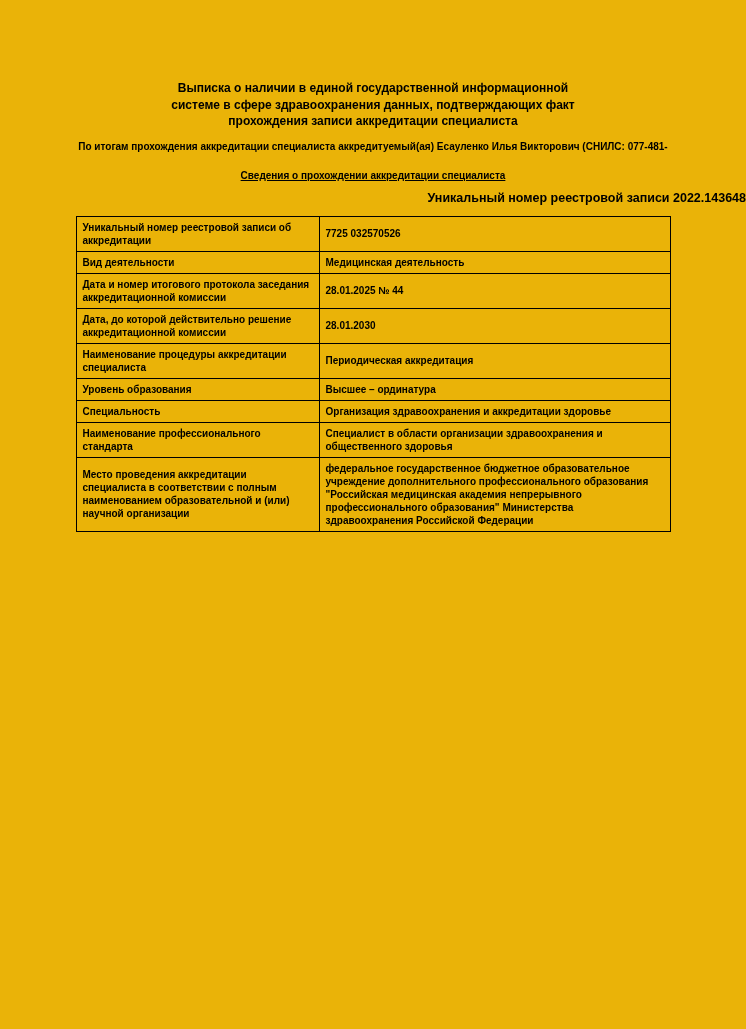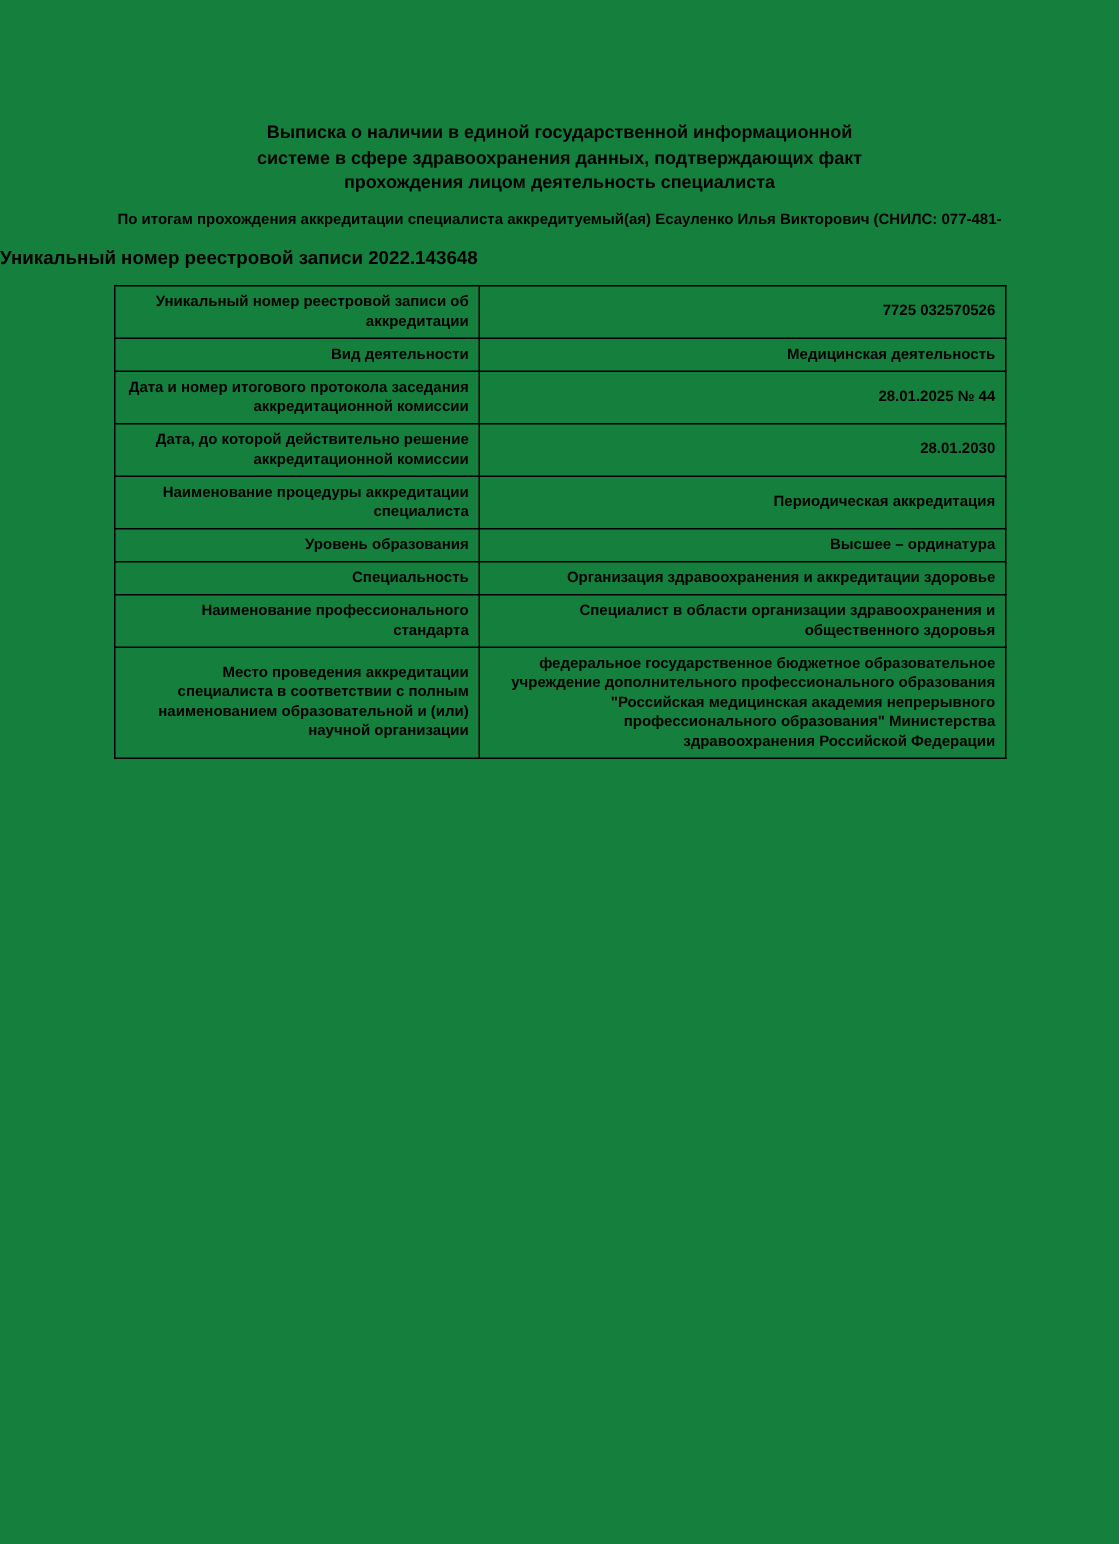--- a/index.html
+++ b/index.html
@@ -12,21 +12,21 @@
     height: 1029px;
     overflow: hidden;
     font-family: "Liberation Sans", sans-serif;
     font-weight: bold;
     color: #000000;
     position: relative;
   }
   .page {
     width: 746px;
     height: 1029px;
-    background: #15803d;
+    background: #eab308;
   }
   .doc-title {
     padding-top: 80px;
     text-align: center;
     font-size: 12px;
     line-height: 16.5px;
   }
   .date-block {
     width: 150px;
     margin: 18px 178px 0 auto;
@@ -50,29 +50,29 @@
     line-height: 17px;
   }
   .section-heading {
     margin-top: 15px;
     text-align: center;
     font-size: 10px;
     text-decoration: underline;
   }
   .registry-heading {
     margin-top: 10px;
-    text-align: left;
+    text-align: right;
     font-size: 12.5px;
+    padding-left: 12px;
   }
   table.acc-table {
     margin: 11px auto 0 auto;
     border-collapse: collapse;
     width: 568px;
     table-layout: fixed;
-    text-align: right;
   }
   table.acc-table td {
     border: 1.5px solid #000;
     font-size: 10px;
     line-height: 13px;
     padding: 4px 6px;
     vertical-align: middle;
     font-weight: bold;
     word-wrap: break-word;
   }
@@ -80,28 +80,29 @@
   td.cell-value { width: 338px; }
 </style>
 </head>
 <body>
 
 <div class="page">
 
   <div class="doc-title">
     <div>Выписка о наличии в единой государственной информационной</div>
     <div>системе в сфере здравоохранения данных, подтверждающих факт</div>
-    <div>прохождения лицом деятельность специалиста</div>
+    <div>прохождения записи аккредитации специалиста</div>
   </div>
 
 
   <div class="intro">
     <div>По итогам прохождения аккредитации специалиста аккредитуемый(ая) Есауленко Илья Викторович (СНИЛС: 077-481-</div>
   </div>
 
+  <div class="section-heading">Сведения о прохождении аккредитации специалиста</div>
 
   <div class="registry-heading">Уникальный номер реестровой записи 2022.143648</div>
 
   <table class="acc-table">
     <tbody>
       <tr>
         <td class="cell-label">Уникальный номер реестровой записи об аккредитации</td>
         <td class="cell-value">7725 032570526</td>
       </tr>
       <tr>

